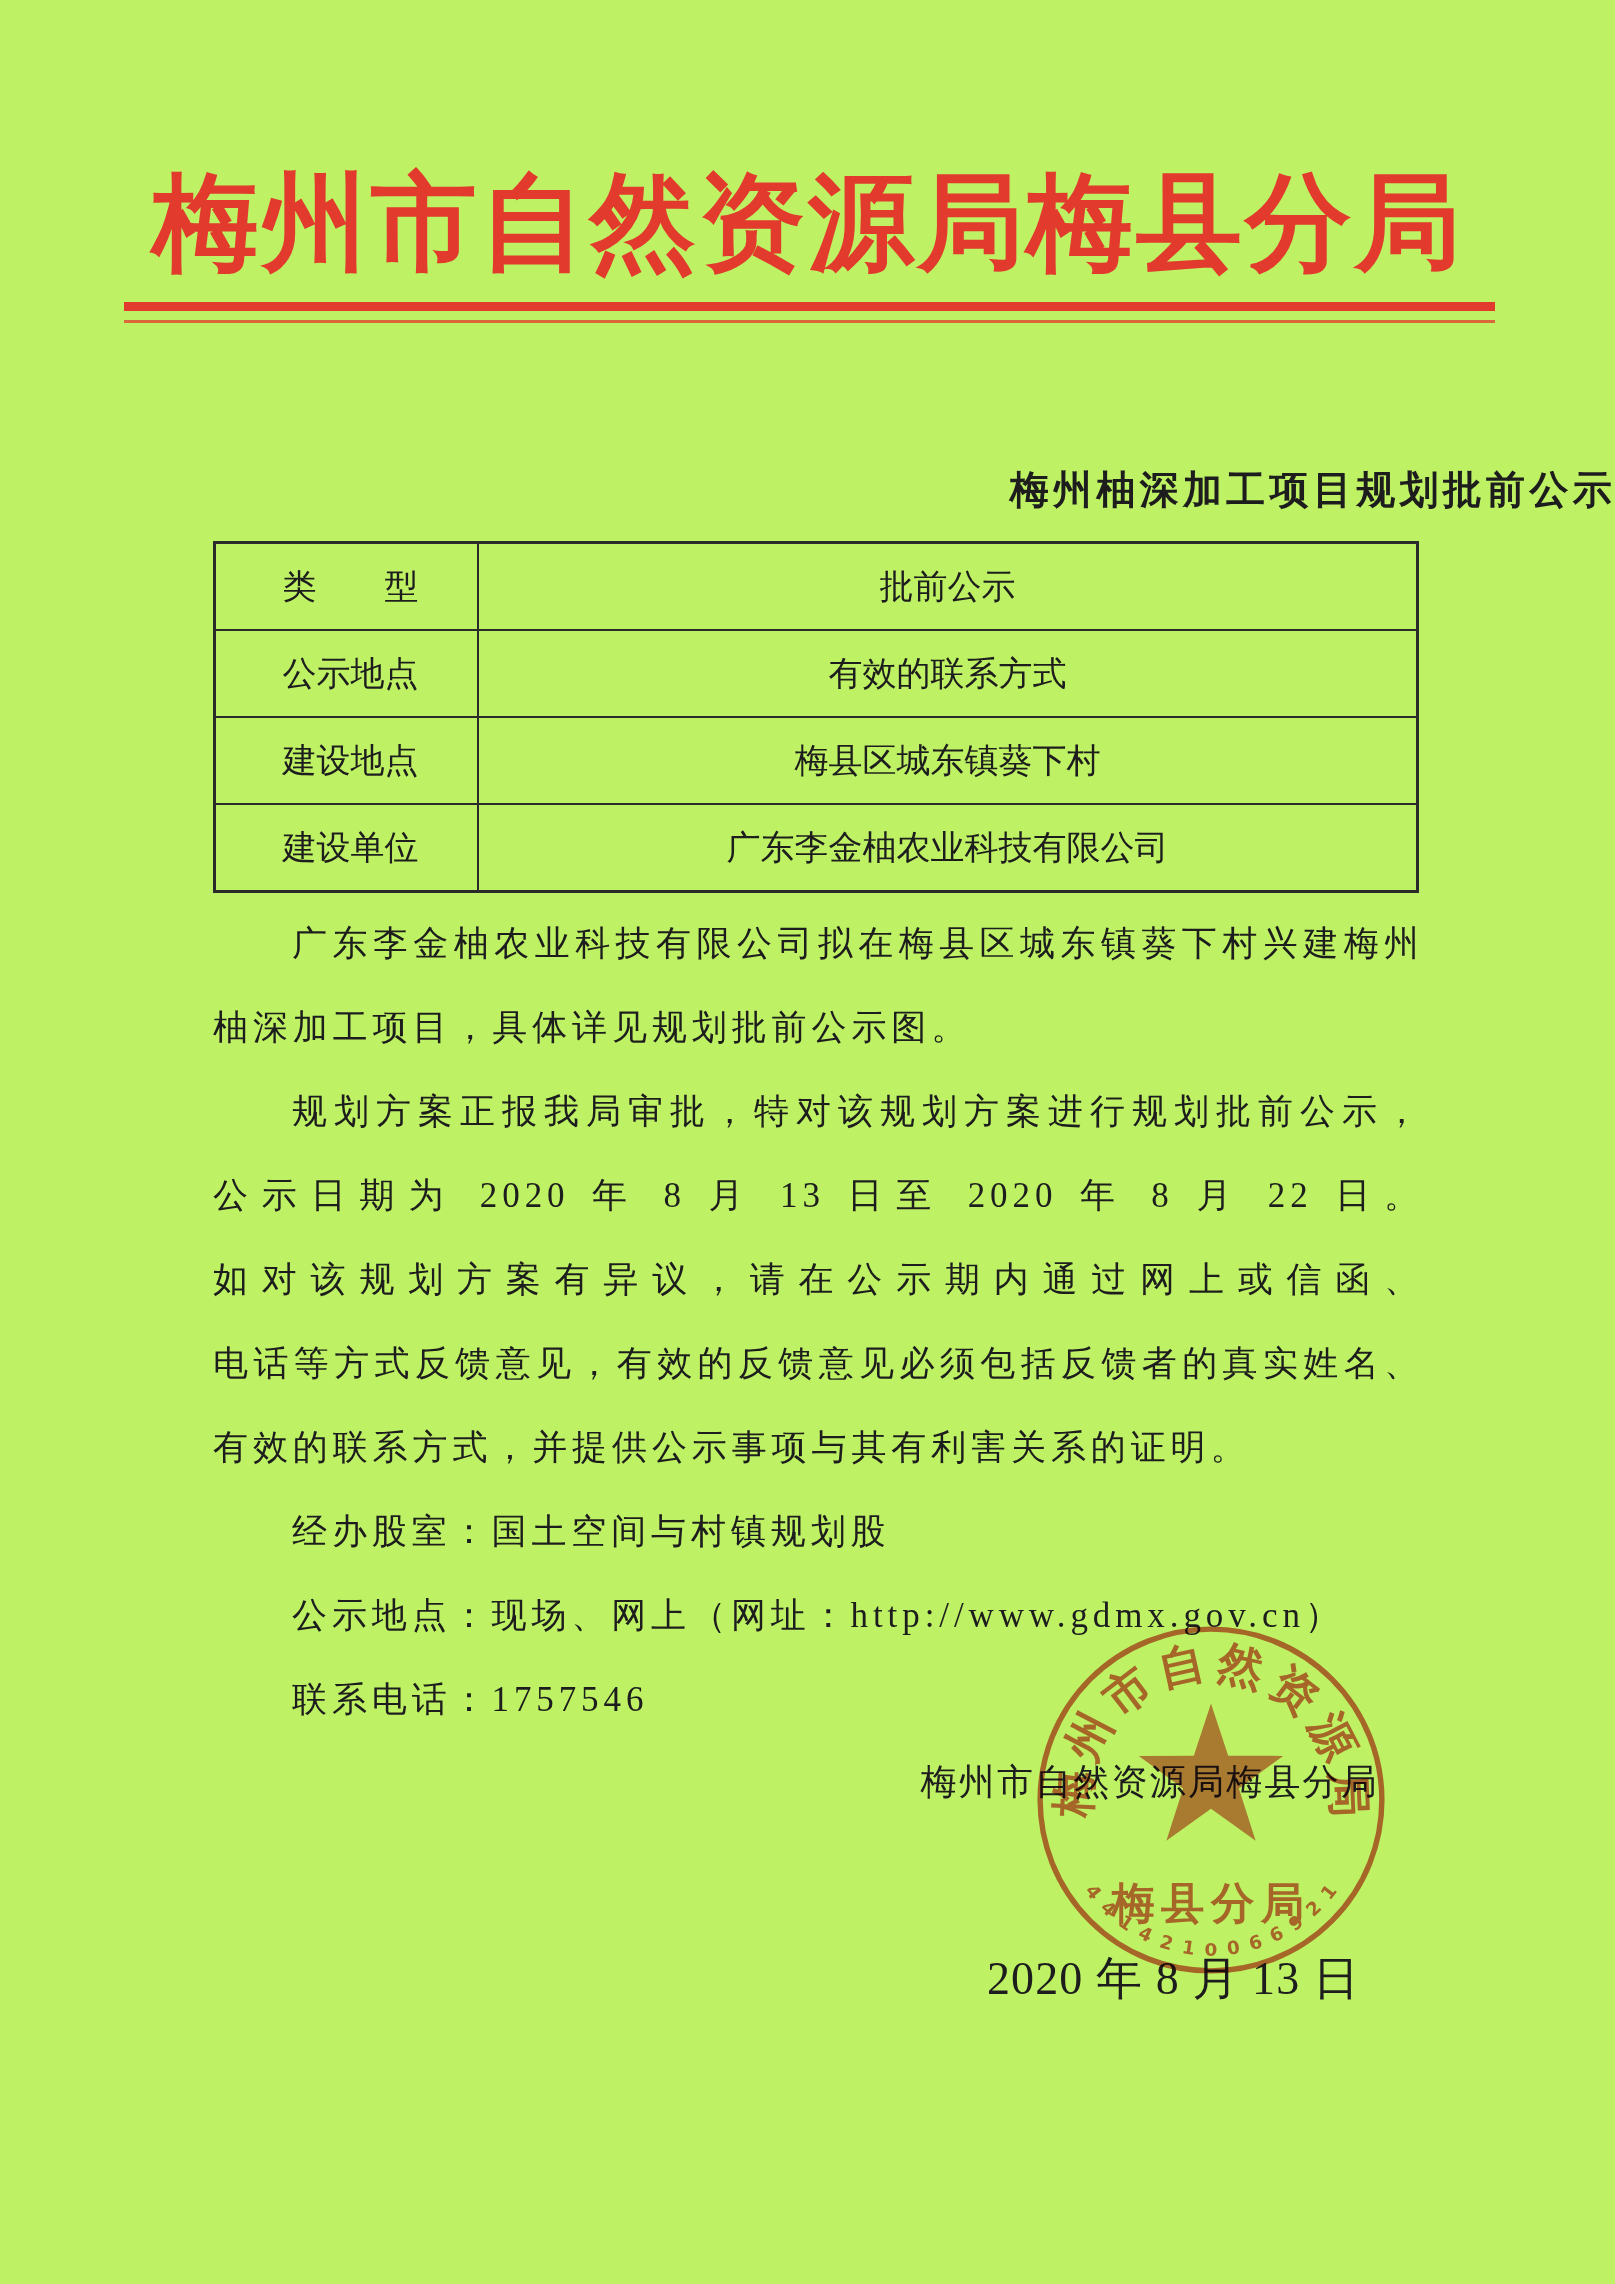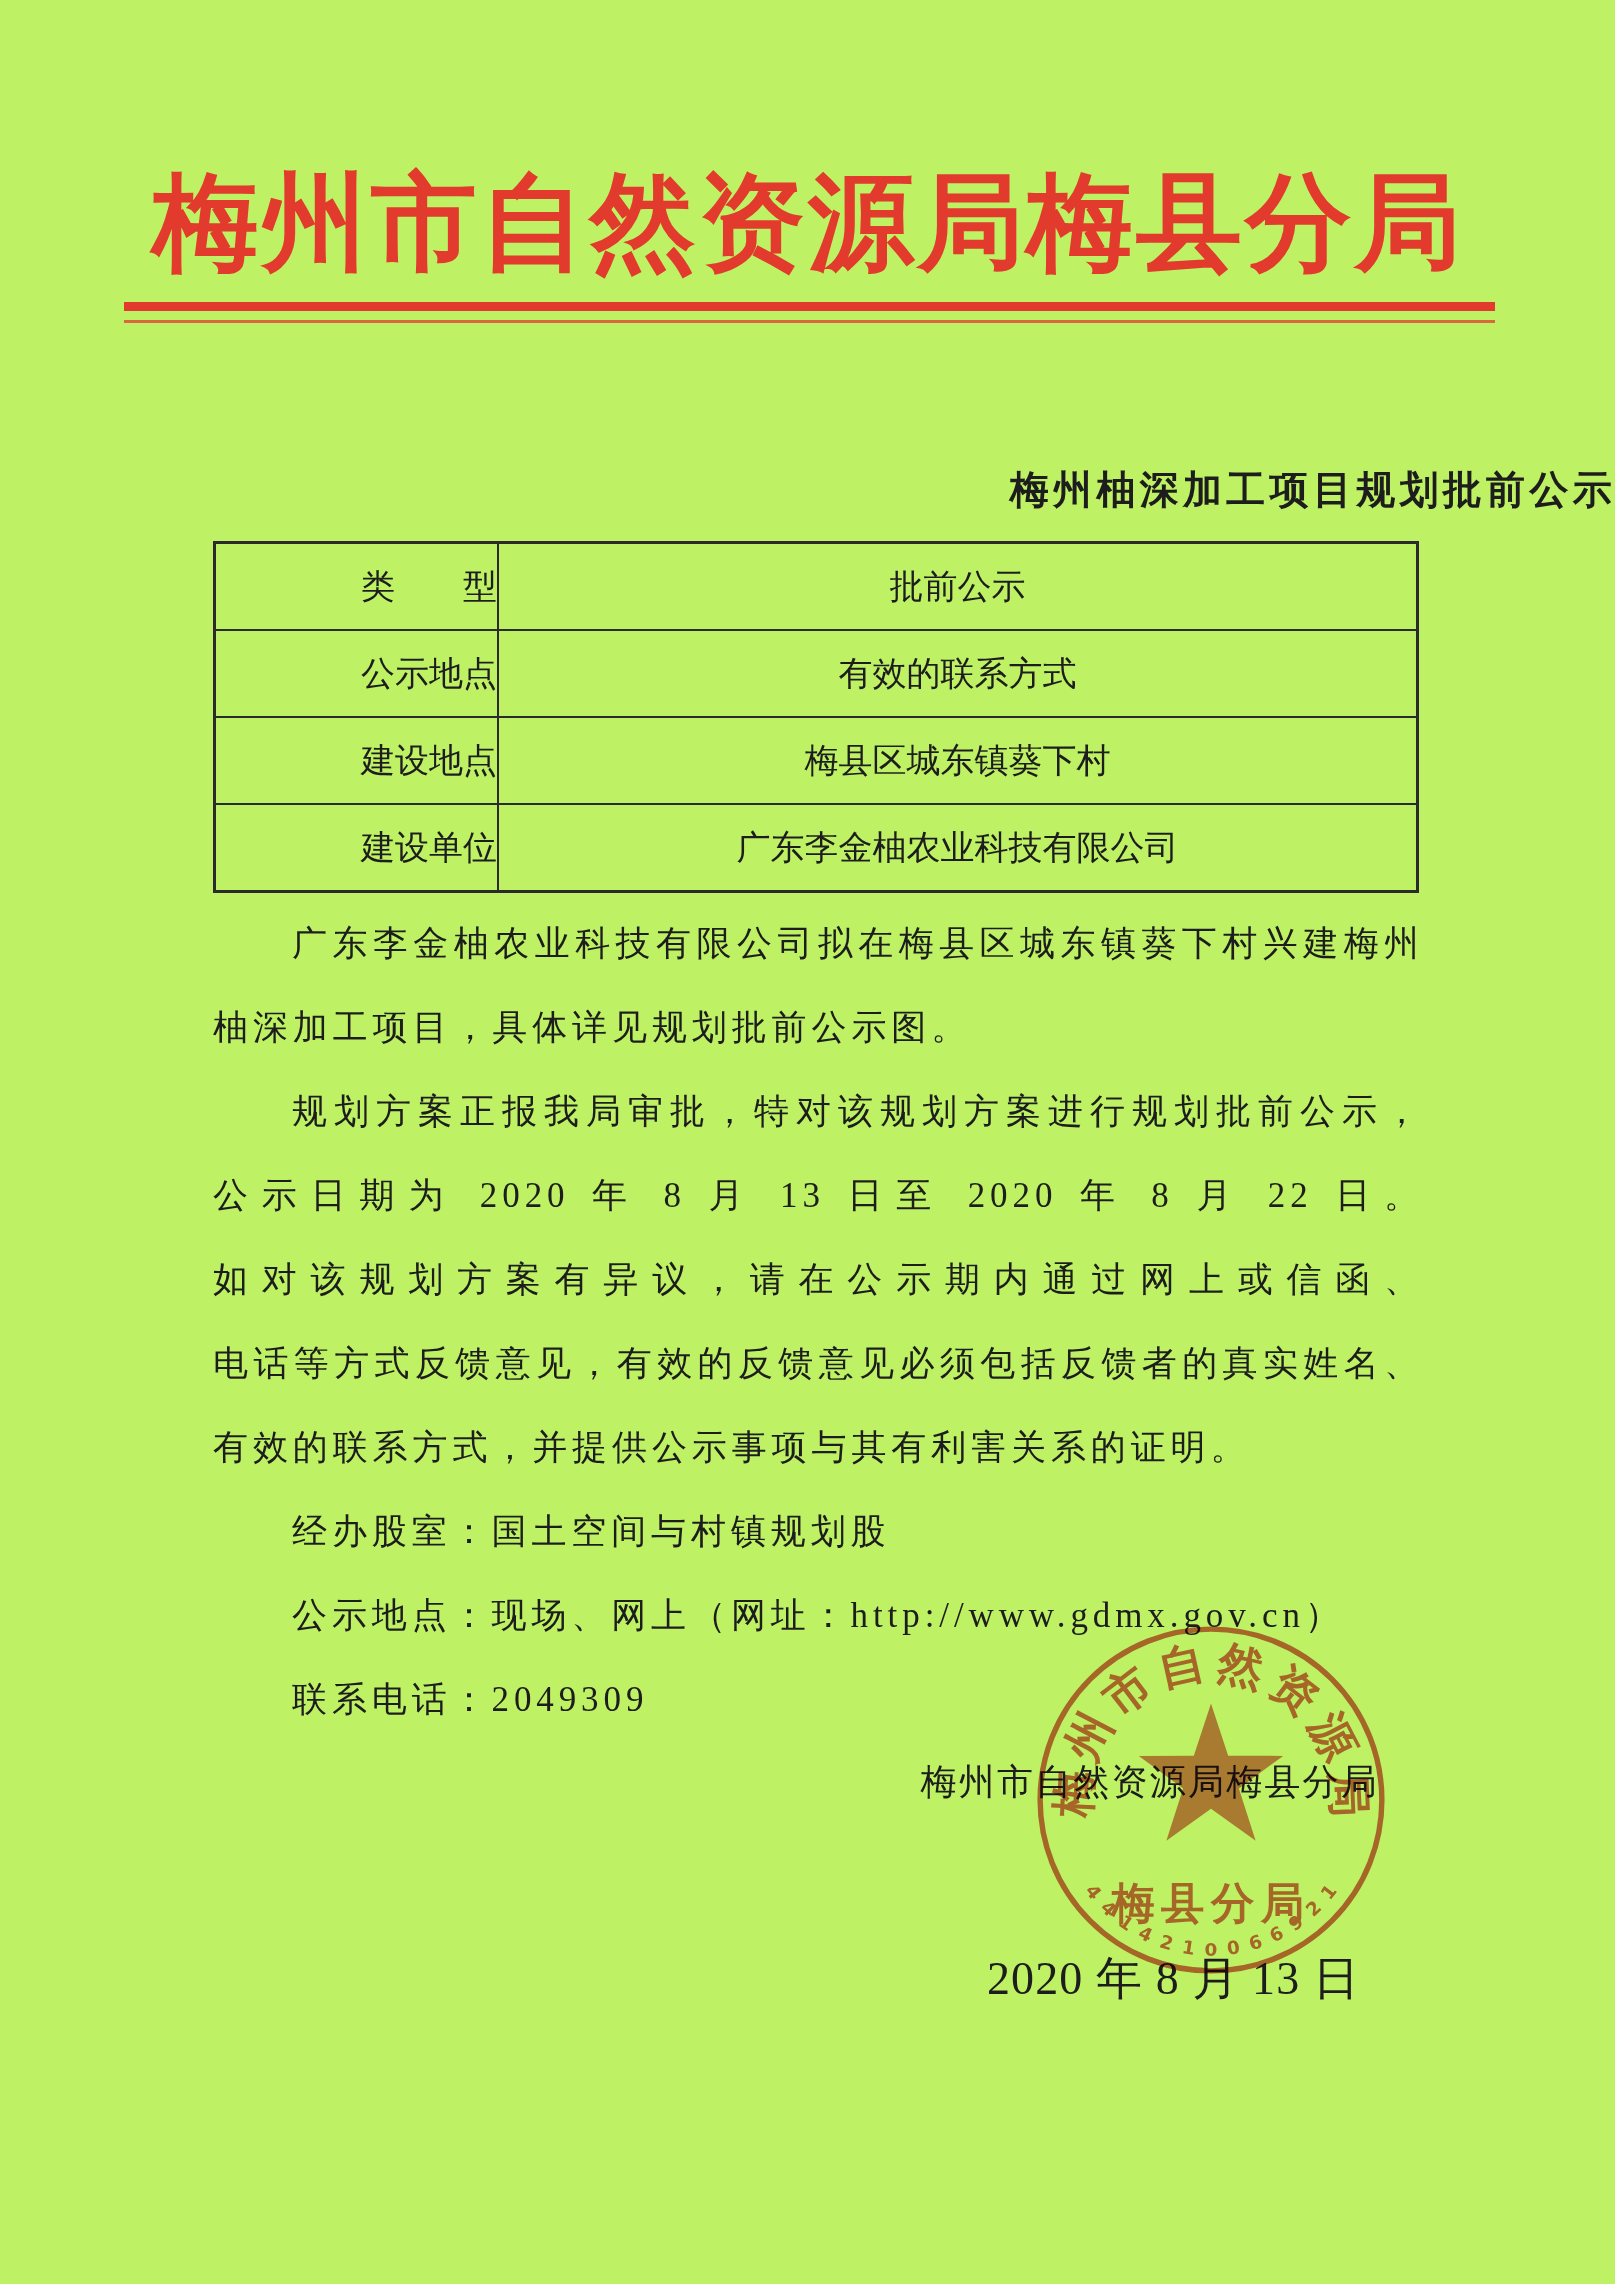--- a/index.html
+++ b/index.html
@@ -40,21 +40,21 @@
     width:1206px;
     border-collapse:collapse;table-layout:fixed;
     border:3.3px solid #2b2b2b;
   }
   .info-table th,.info-table td{
     border:2.2px solid #2b2b2b;
     height:85px;
     font-size:34px;font-weight:normal;
     padding:0;
   }
-  .info-table th{width:253px;text-align:right;padding-left:28px;white-space:pre;}
+  .info-table th{width:253px;text-align:center;padding-left:8px;white-space:pre;}
   .info-table td{text-align:center;border-radius:27px;}
   .body-text{
     position:absolute;top:902px;left:213px;width:1211px;
     font-size:35px;line-height:84px;letter-spacing:4.9px;
     text-align:justify;
     color:var(--ink,#1d1d1d);
   }
   .body-text p{margin:0;text-indent:79px;word-break:keep-all;overflow-wrap:anywhere;}
   .sig-org{
     position:absolute;top:1758px;right:237px;
@@ -104,21 +104,21 @@
           <td>广东李金柚农业科技有限公司</td>
         </tr>
       </tbody>
   </table>
 
   <div class="body-text" id="body-text">
       <p>广东李金柚农业科技有限公司拟在梅县区城东镇葵下村兴建梅州柚深加工项目，具体详见规划批前公示图。</p>
       <p>规划方案正报我局审批，特对该规划方案进行规划批前公示，公示日期为 2020 年 8 月 13 日至 2020 年 8 月 22 日。如对该规划方案有异议，请在公示期内通过网上或信函、电话等方式反馈意见，有效的反馈意见必须包括反馈者的真实姓名、有效的联系方式，并提供公示事项与其有利害关系的证明。</p>
       <p>经办股室：国土空间与村镇规划股</p>
       <p>公示地点：现场、网上（网址：http://www.gdmx.gov.cn）</p>
-      <p>联系电话：2049309</p>
+      <p>联系电话：1757546</p>
     </div>
 
   <svg class="seal" id="seal-svg" viewBox="0 0 660 660" xmlns="http://www.w3.org/2000/svg">
       <circle cx="330" cy="330" r="315" fill="none" stroke="#d8514a" stroke-width="10"></circle>
       <text x="0" y="0" fill="#d8514a" font-size="84" font-weight="bold" text-anchor="middle" dominant-baseline="central" font-family="&quot;Liberation Serif&quot;,&quot;DejaVu Serif&quot;,serif" transform="translate(77.2,319.0) rotate(-87.5)">梅</text>
       <text x="0" y="0" fill="#d8514a" font-size="84" font-weight="bold" text-anchor="middle" dominant-baseline="central" font-family="&quot;Liberation Serif&quot;,&quot;DejaVu Serif&quot;,serif" transform="translate(105.6,213.2) rotate(-62.5)">州</text>
       <text x="0" y="0" fill="#d8514a" font-size="84" font-weight="bold" text-anchor="middle" dominant-baseline="central" font-family="&quot;Liberation Serif&quot;,&quot;DejaVu Serif&quot;,serif" transform="translate(176.0,129.3) rotate(-37.5)">市</text>
       <text x="0" y="0" fill="#d8514a" font-size="84" font-weight="bold" text-anchor="middle" dominant-baseline="central" font-family="&quot;Liberation Serif&quot;,&quot;DejaVu Serif&quot;,serif" transform="translate(275.2,83.0) rotate(-12.5)">自</text>
       <text x="0" y="0" fill="#d8514a" font-size="84" font-weight="bold" text-anchor="middle" dominant-baseline="central" font-family="&quot;Liberation Serif&quot;,&quot;DejaVu Serif&quot;,serif" transform="translate(384.8,83.0) rotate(12.5)">然</text>
       <text x="0" y="0" fill="#d8514a" font-size="84" font-weight="bold" text-anchor="middle" dominant-baseline="central" font-family="&quot;Liberation Serif&quot;,&quot;DejaVu Serif&quot;,serif" transform="translate(484.0,129.3) rotate(37.5)">资</text>

